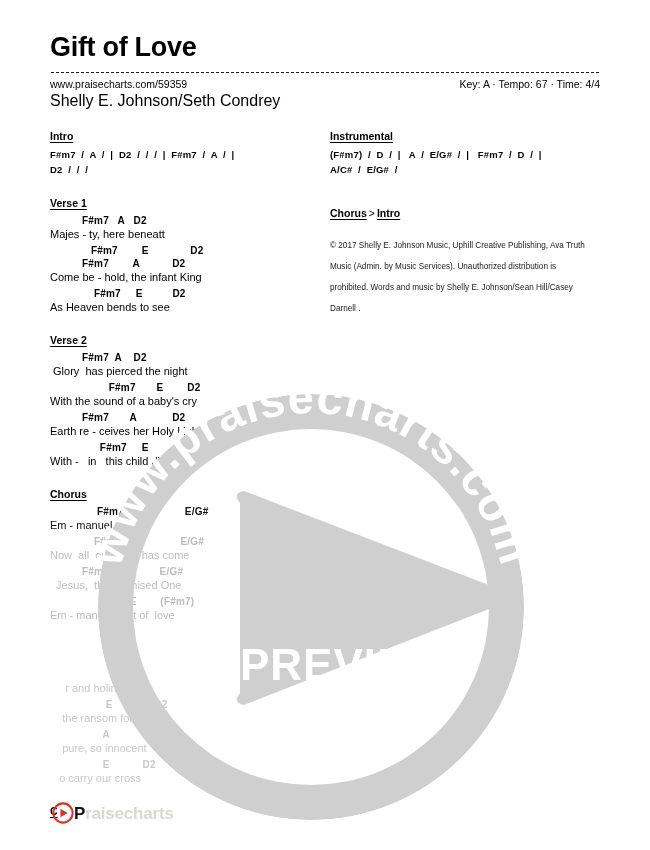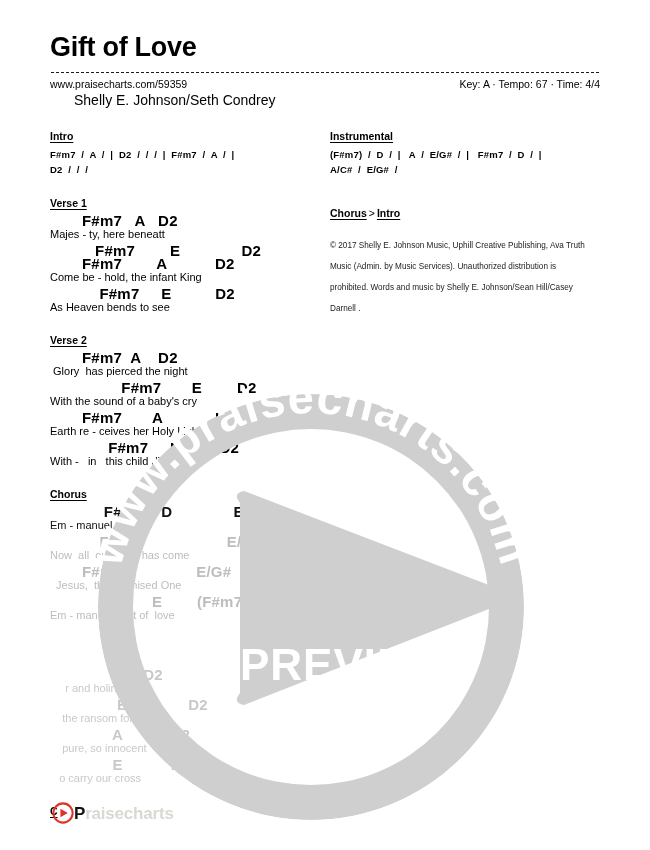--- a/index.html
+++ b/index.html
@@ -47,23 +47,22 @@
   .meta-row {
     display: flex;
     justify-content: space-between;
     align-items: baseline;
     margin-top: 5px;
     font-size: 10.5px;
   }
   .meta-left { text-align: left; }
   .meta-right { text-align: center; white-space: nowrap; margin-left: 18px; }
   .meta-authors {
-    font-size: 14px;
+    font-size: 16px;
     margin-top: 2px;
-    margin-left: 24px;
   }
 
   
   .col {
     position: absolute;
     top: 126px;
   }
   .col-left  { left: 50px;  width: 262px; }
   .col-right { left: 330px; width: 270px; }
 
@@ -87,21 +86,21 @@
     text-underline-offset: 2px;
   }
   .nav-line .nav-sep {
     text-decoration: none;
     font-weight: normal;
     padding: 0 2px;
   }
 
   .chordline {
     font-family: "Liberation Sans", sans-serif;
-    font-size: 15px;
+    font-size: 10px;
     font-weight: bold;
     white-space: pre;
     line-height: 13px;
     letter-spacing: 0.2px;
     padding-left: 32px;
   }
   .lyricline {
     font-family: "Liberation Sans", sans-serif;
     font-size: 11px;
     white-space: pre;

